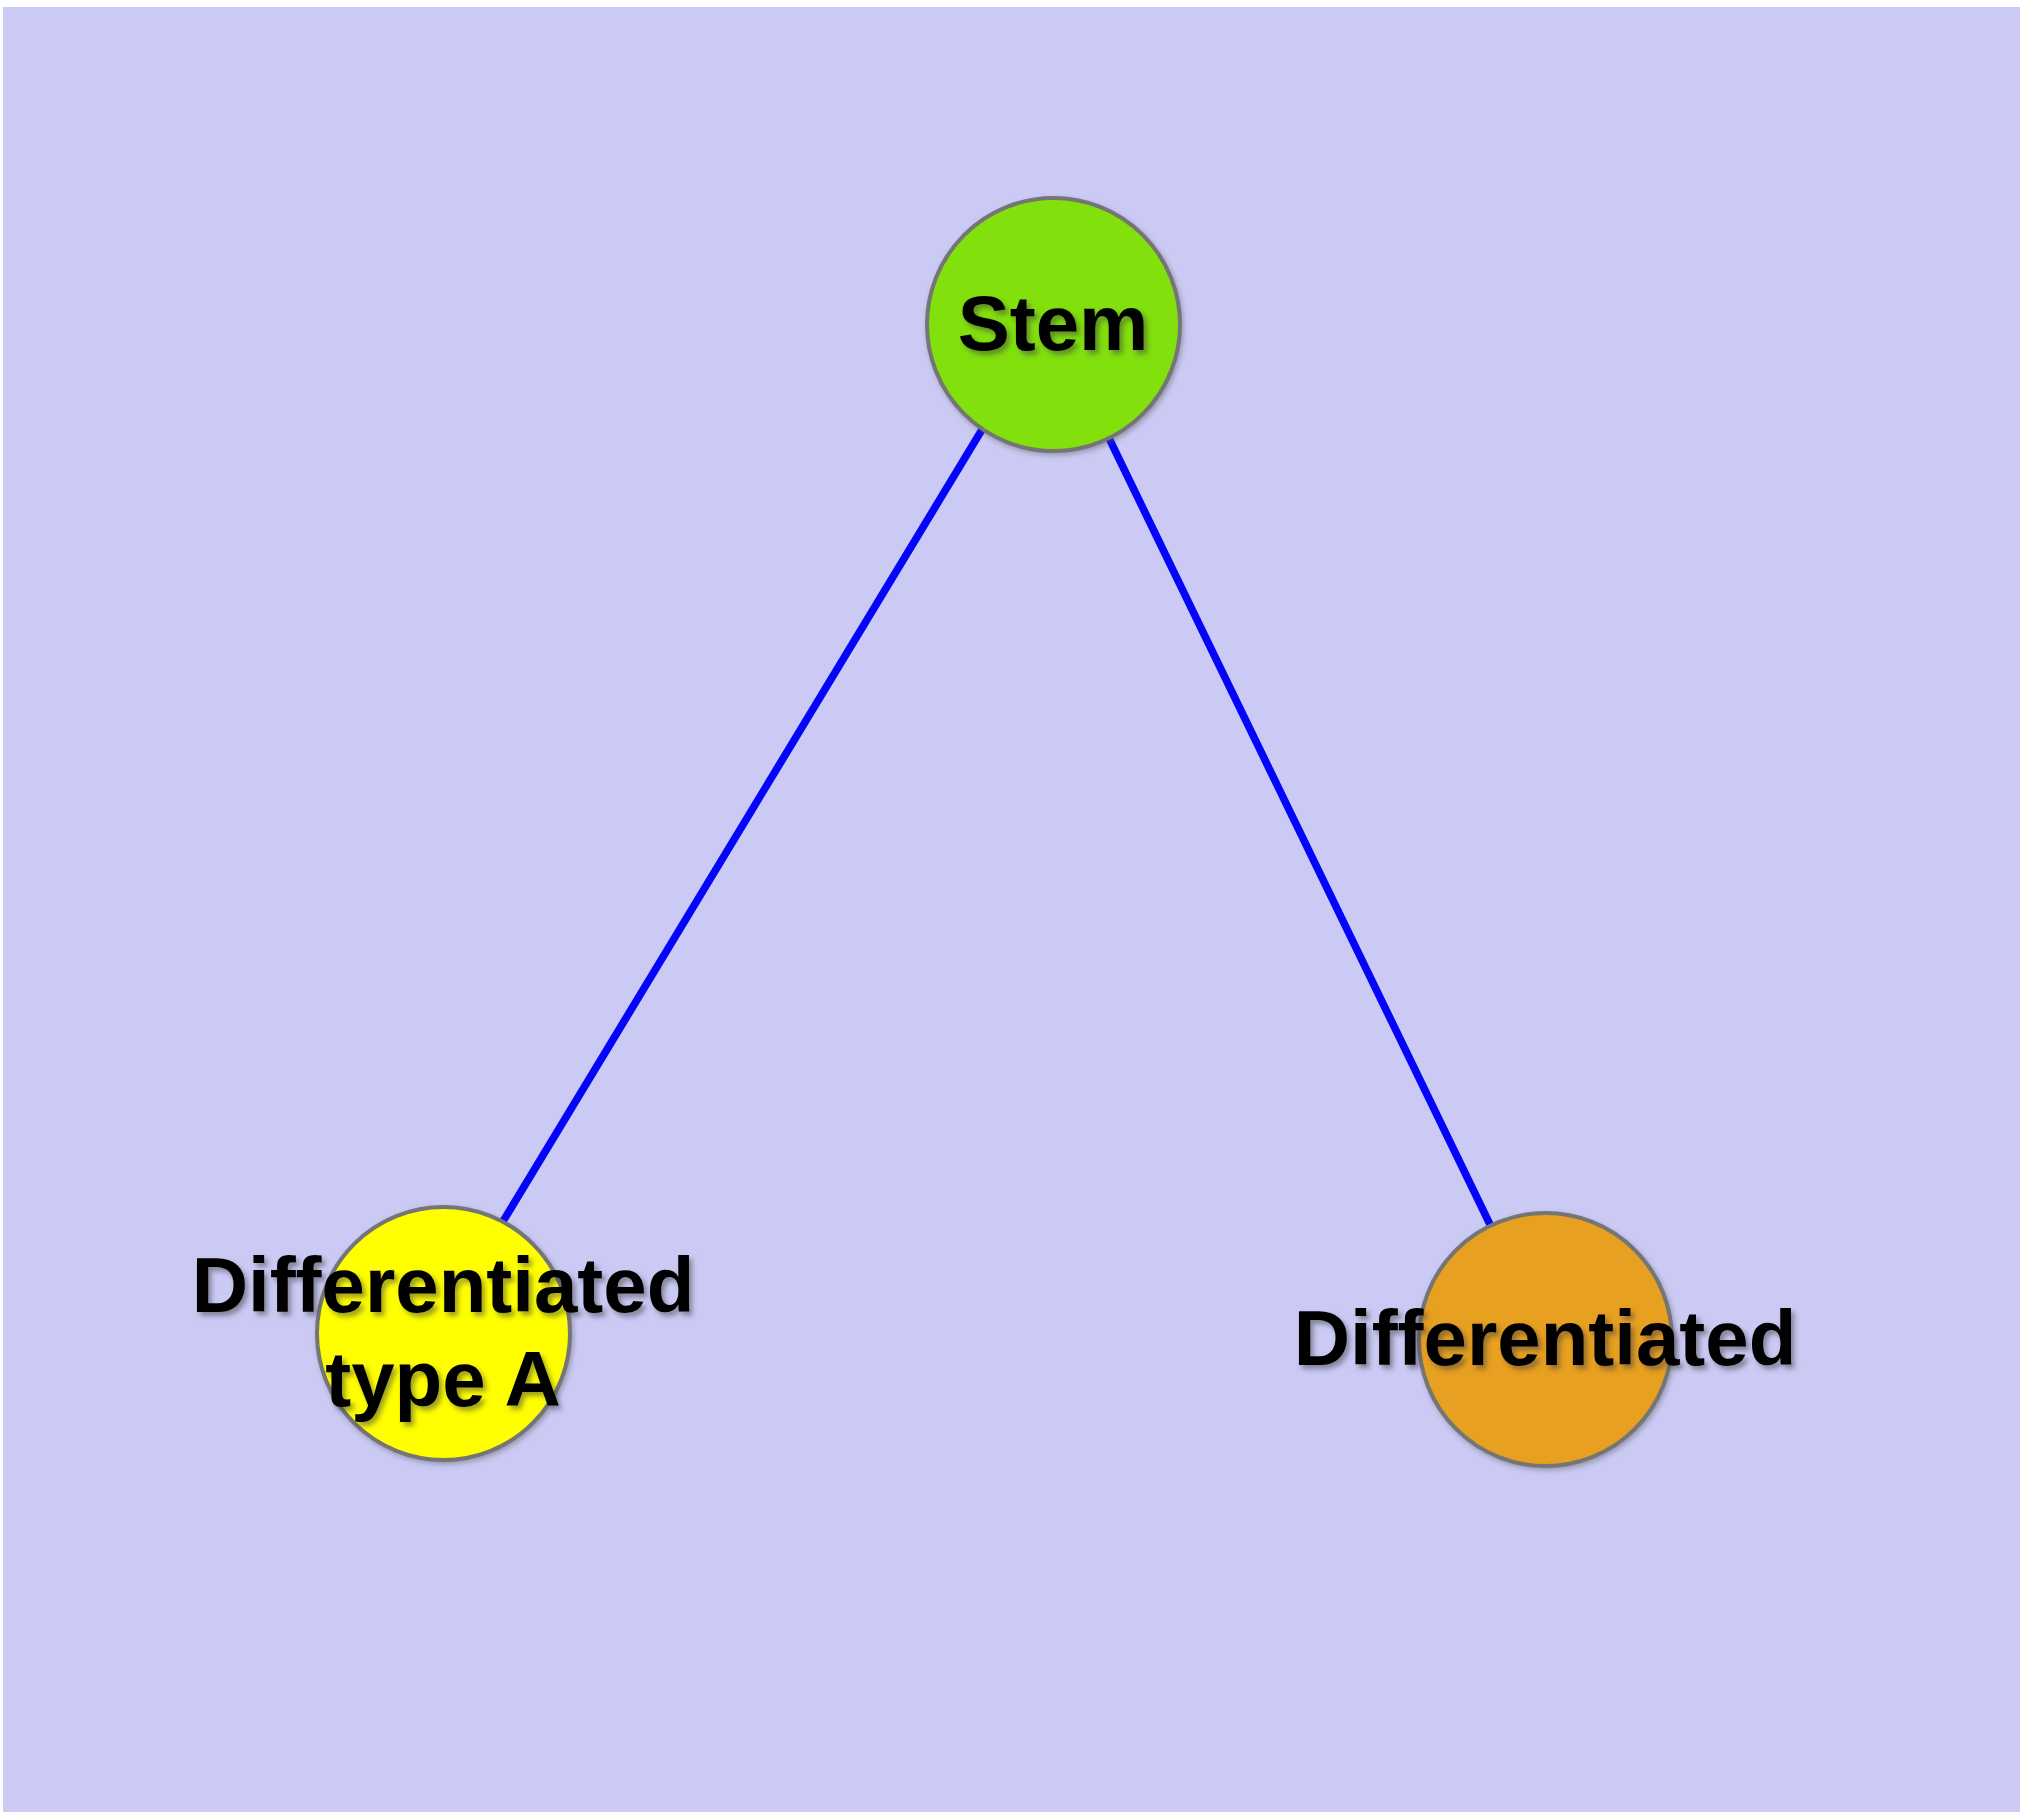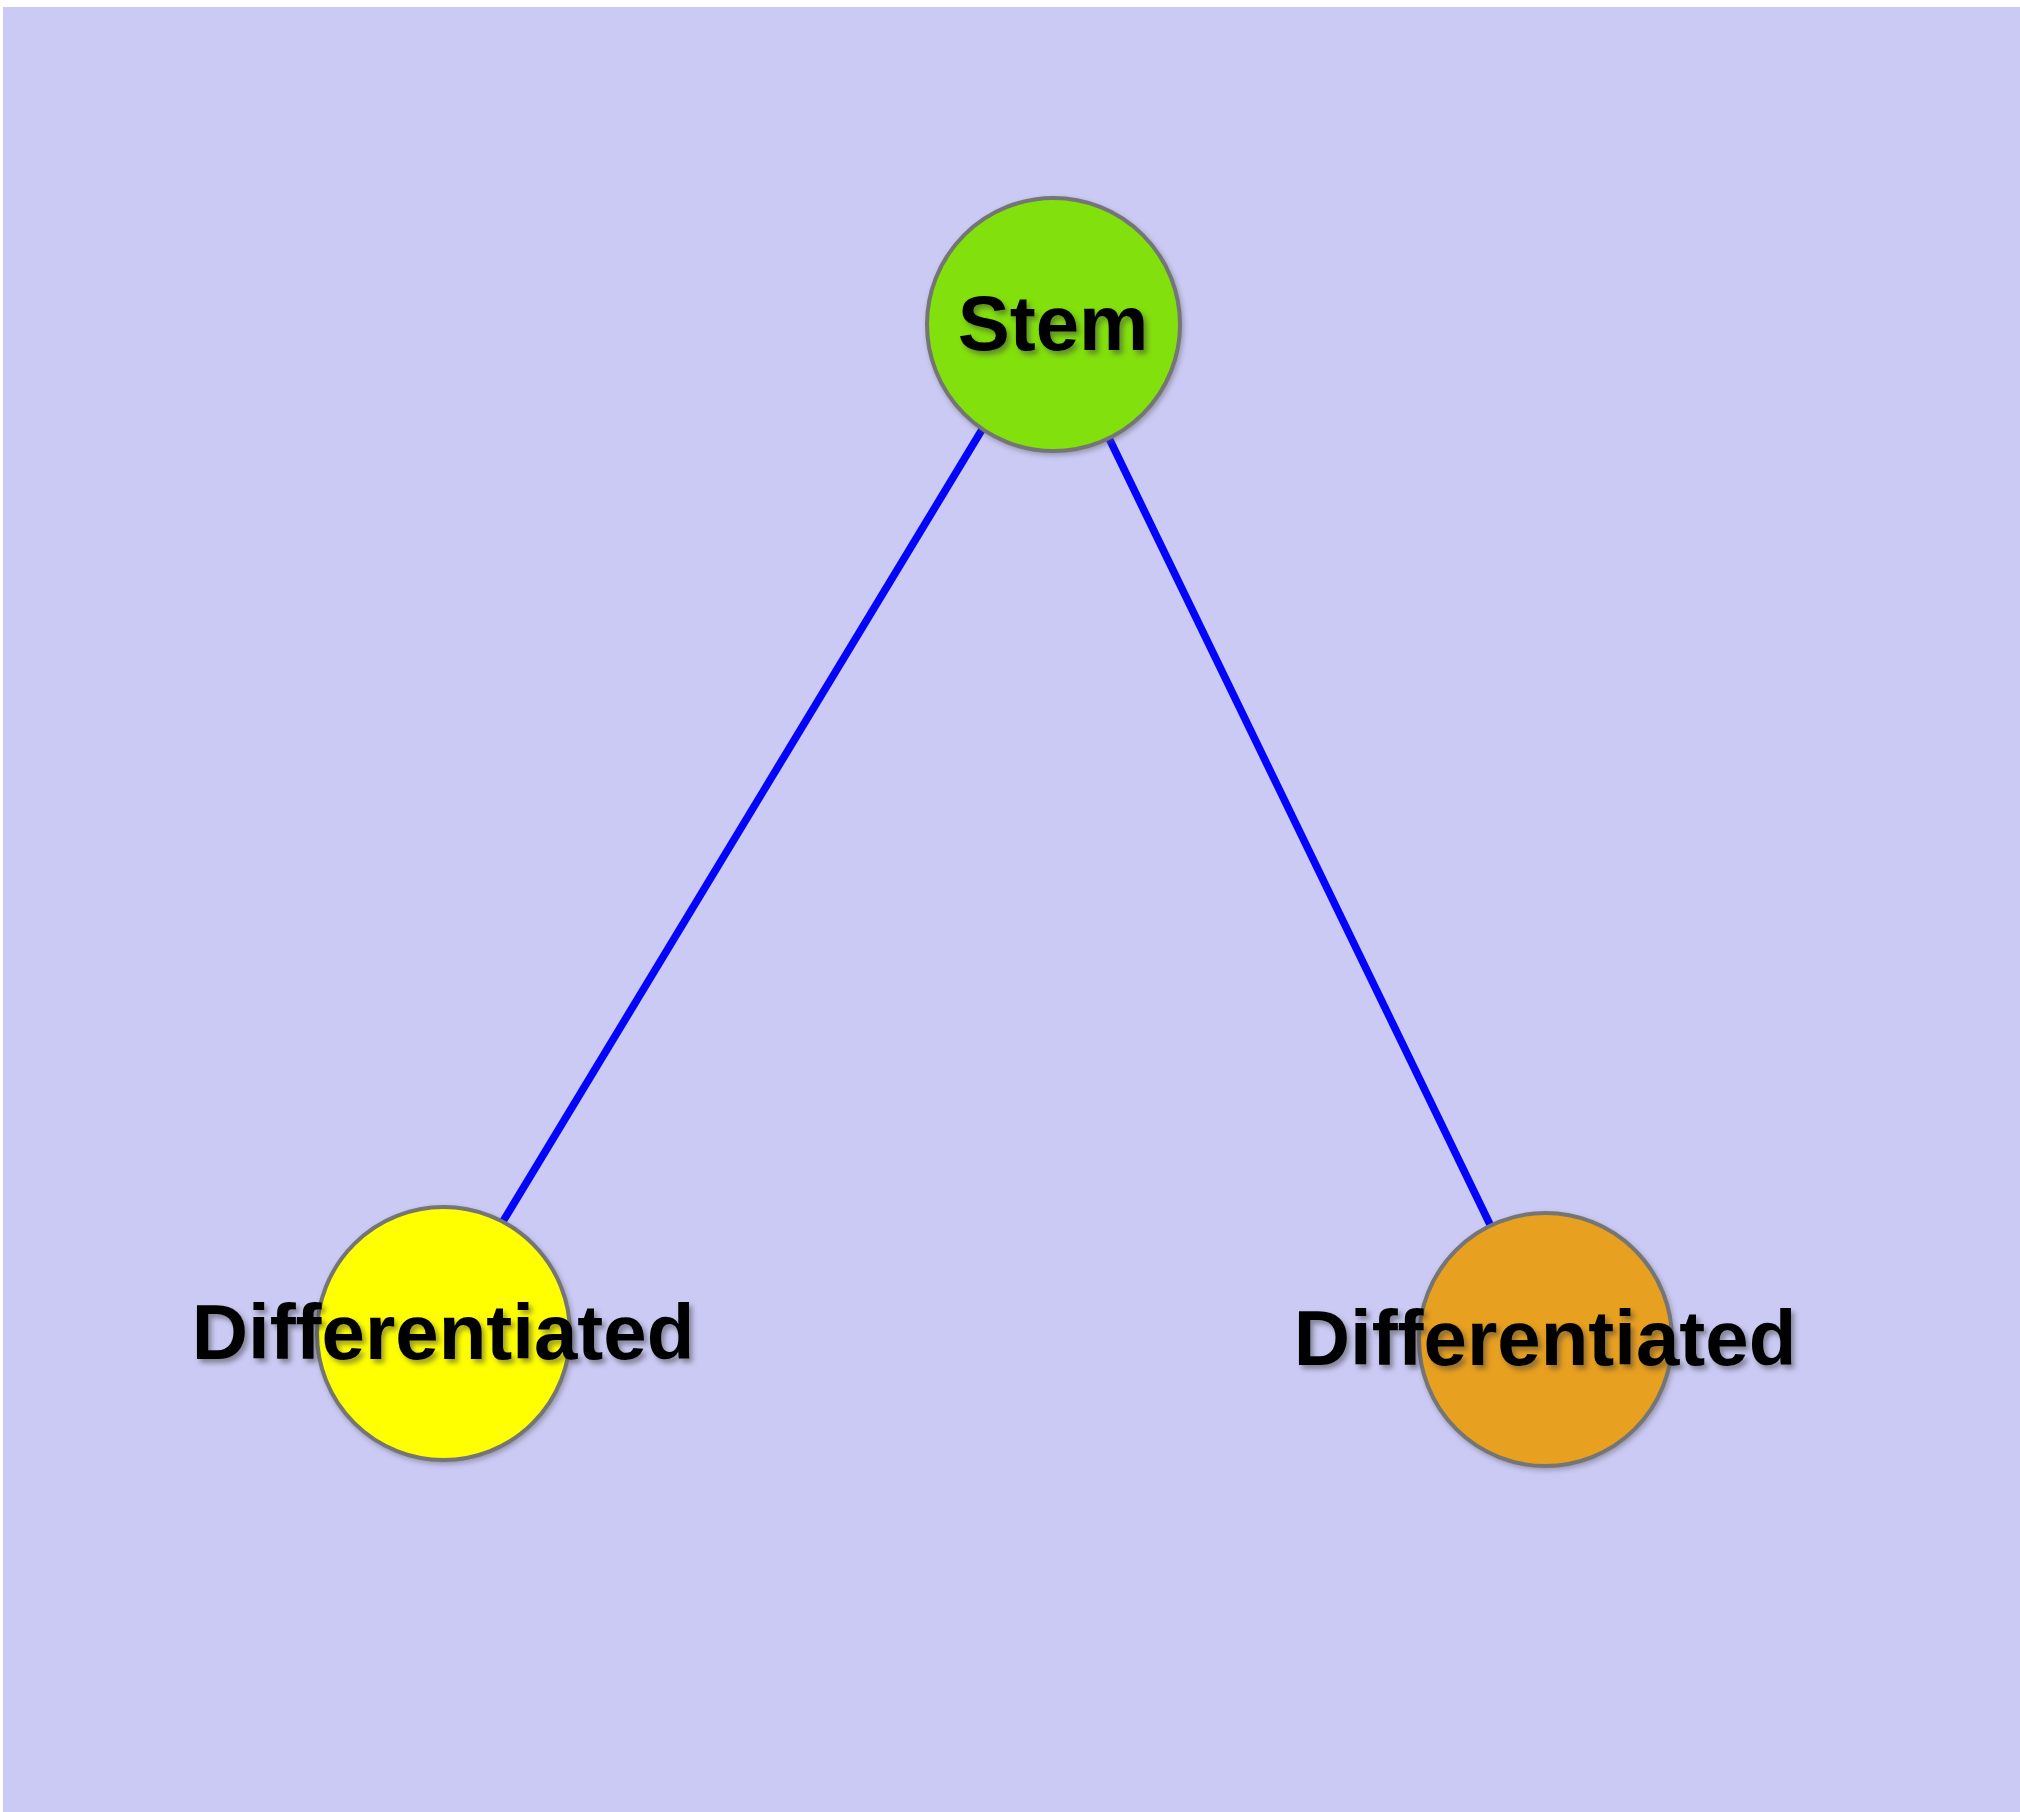--- a/index.html
+++ b/index.html
@@ -59,20 +59,21 @@
 
     <div class="node node-stem" style="background-color: rgb(130, 224, 13); border-color: rgb(117, 117, 117);">
       <div class="node-label">
         <div>Stem</div>
       </div>
     </div>
 
     <div class="node node-type-a" style="background-color: rgb(255, 255, 0); border-color: rgb(117, 117, 117);">
       <div class="node-label">
         <div>Differentiated</div>
+        <div>type A</div>
       </div>
     </div>
 
     <div class="node node-type-b" style="background-color: rgb(232, 160, 32); border-color: rgb(117, 117, 117);">
       <div class="node-label">
         <div>Differentiated</div>
       </div>
     </div>
 
   </div>

